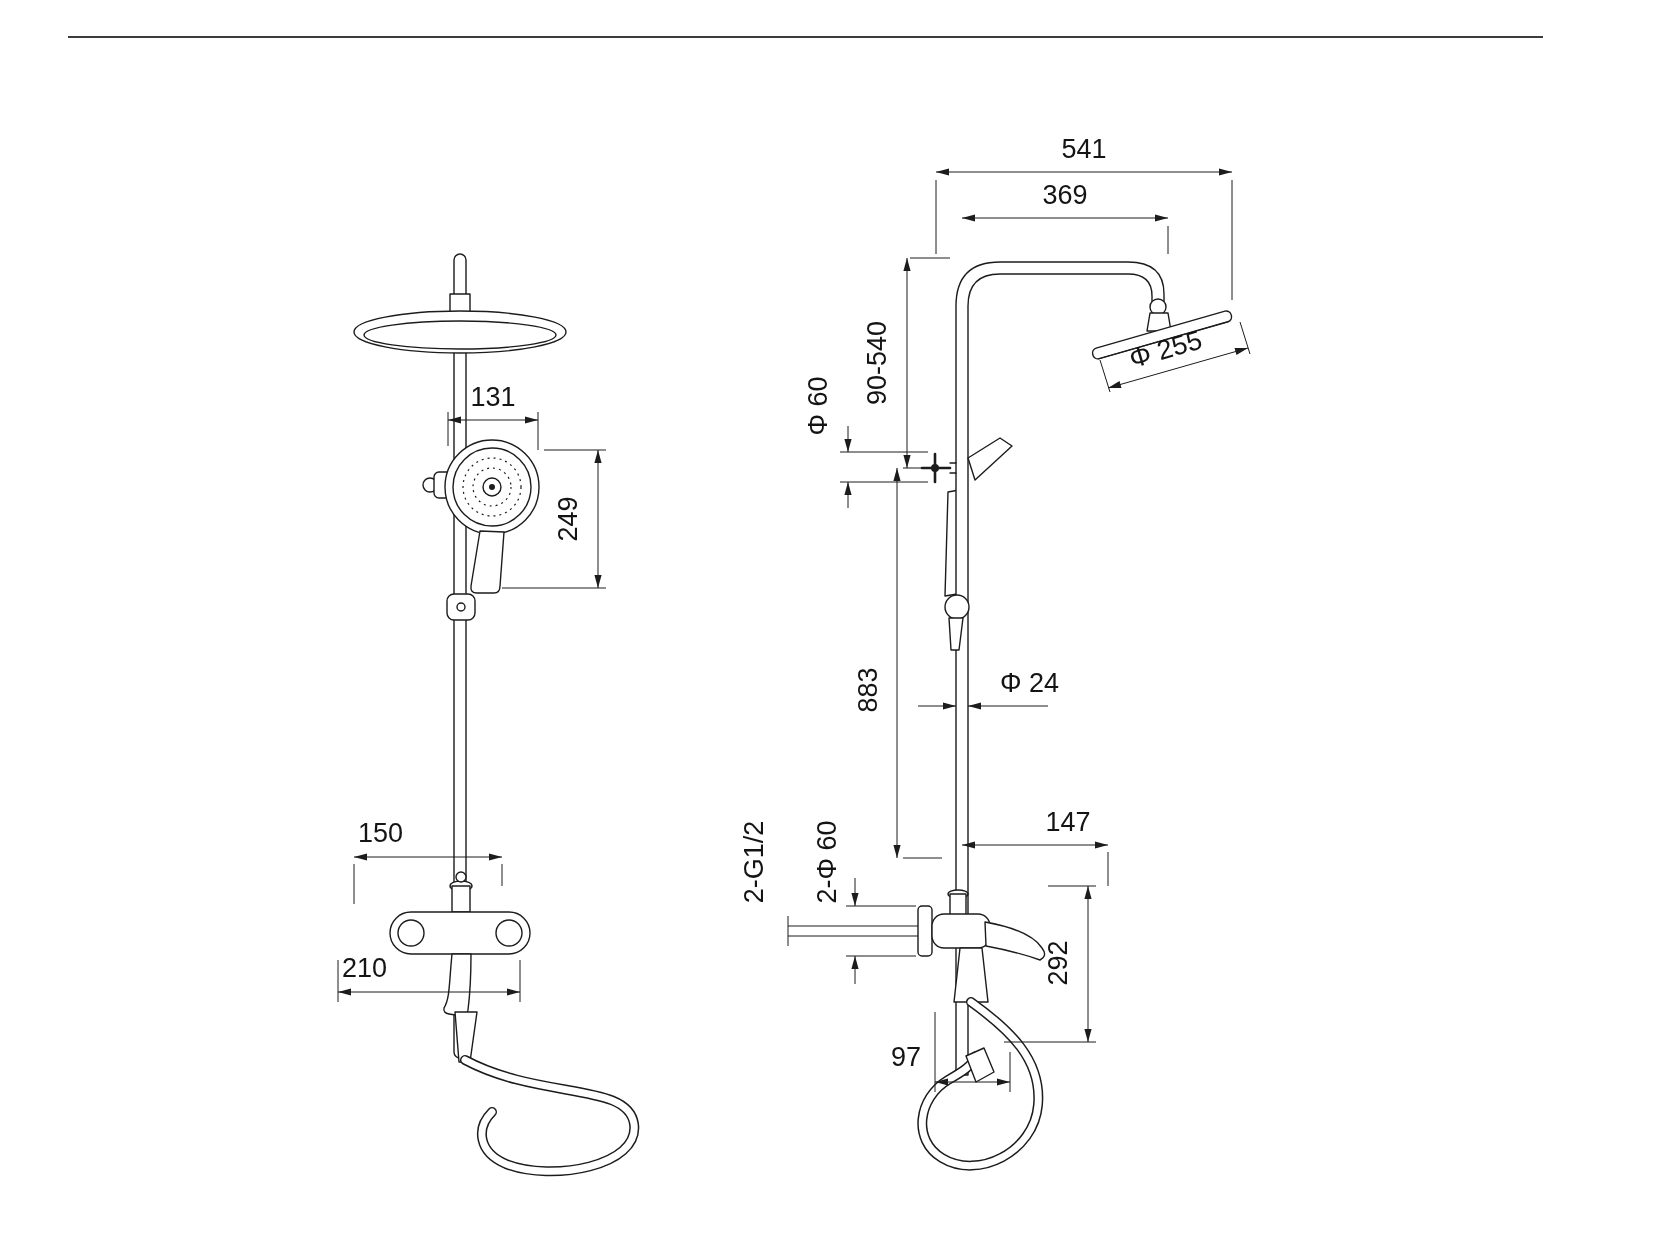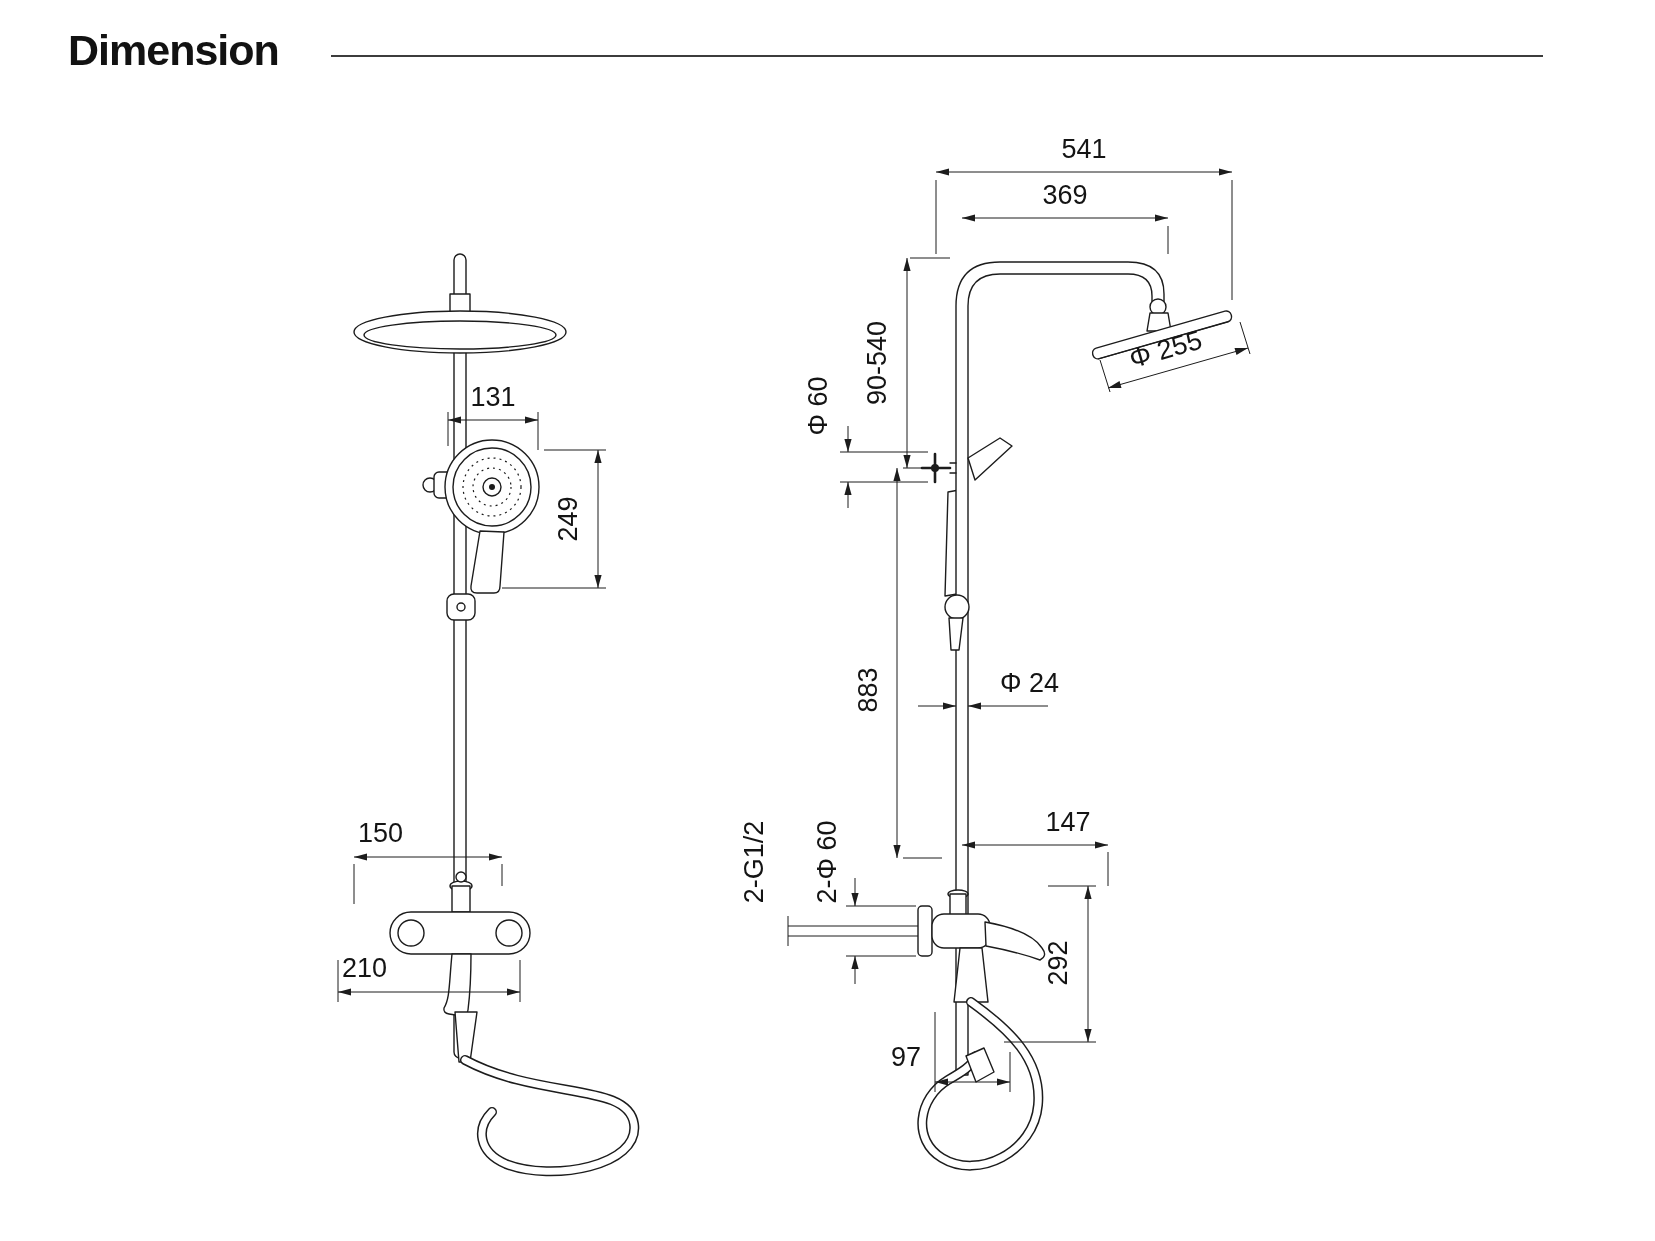--- a/index.html
+++ b/index.html
@@ -19,21 +19,20 @@
   .hoseb{fill:none;stroke:#1c1c1c;stroke-width:10;stroke-linecap:round;}
   .hosew{fill:none;stroke:#fff;stroke-width:7;stroke-linecap:round;}
   .knob{stroke:#1c1c1c;stroke-width:2.6;stroke-linecap:round;}
 </style>
 </head>
 <body>
 
 <div class="stage">
 
   <div class="header">
-    <h1 class="title">Dimension</h1>
     <div class="rule"></div>
   </div>
 
   <svg width="1655" height="1241" viewBox="0 0 1655 1241">
     <defs>
       <marker id="arr" markerUnits="userSpaceOnUse" markerWidth="16" markerHeight="10" refX="14" refY="5" orient="auto-start-reverse">
         <path d="M14 5 L1 1.4 L1 8.6 Z" fill="#1c1c1c"></path>
       </marker>
     </defs>
 

